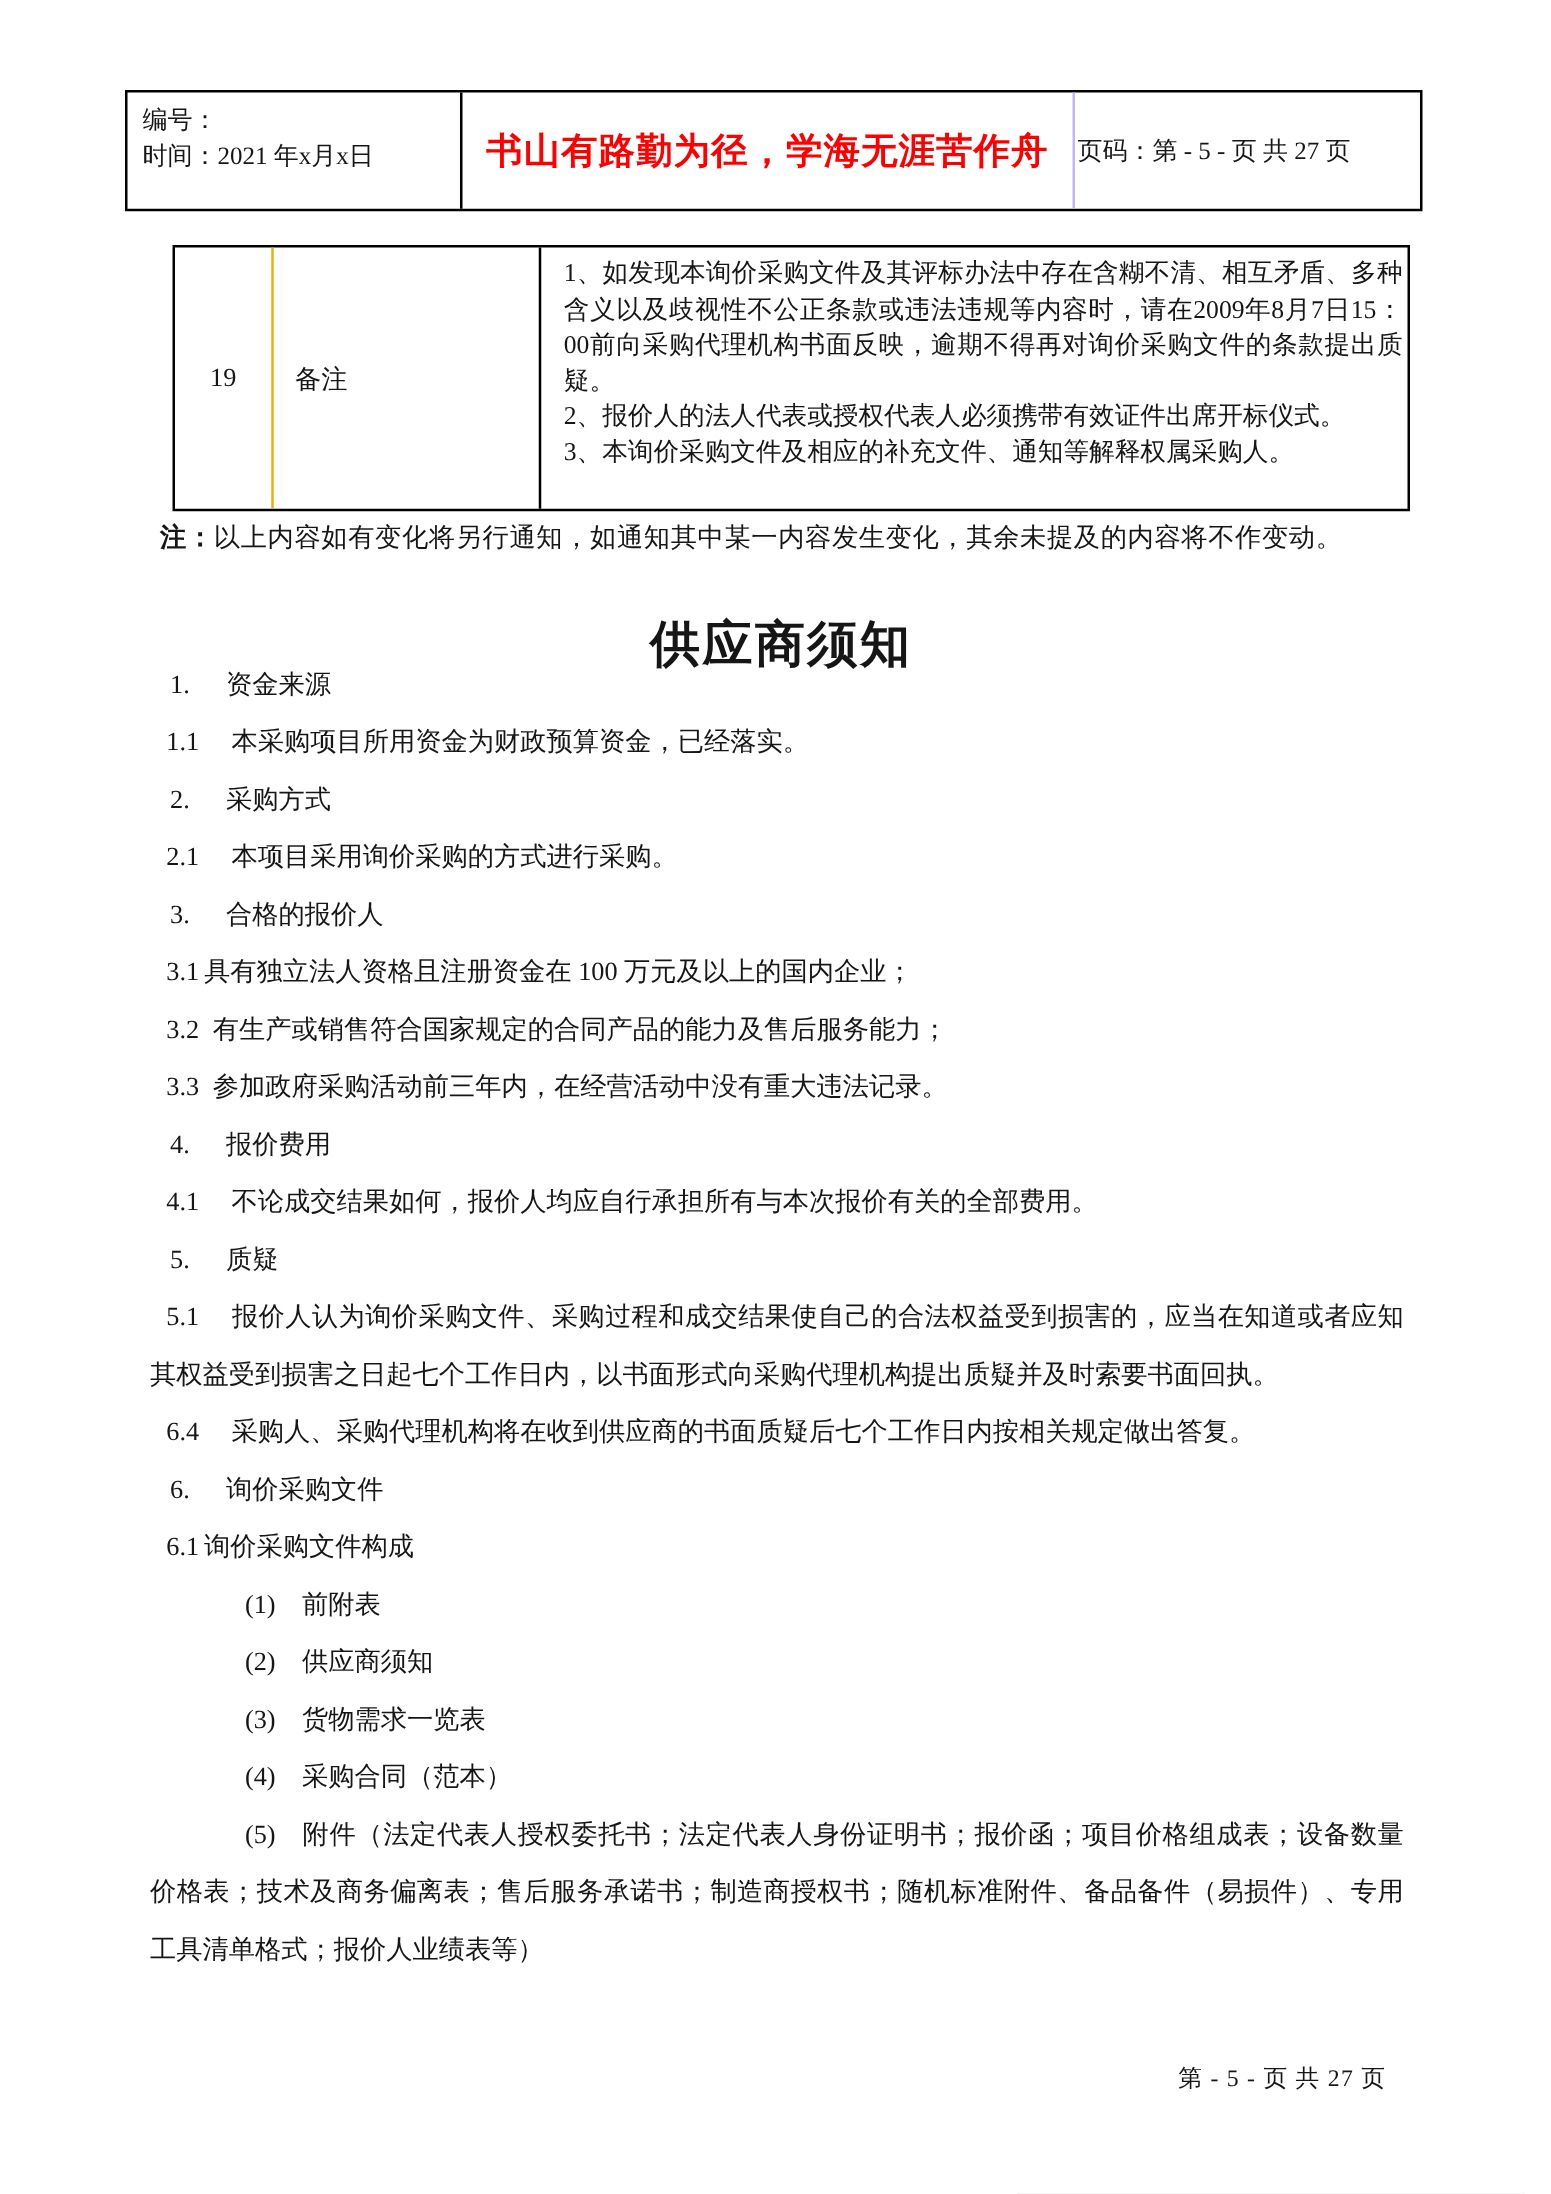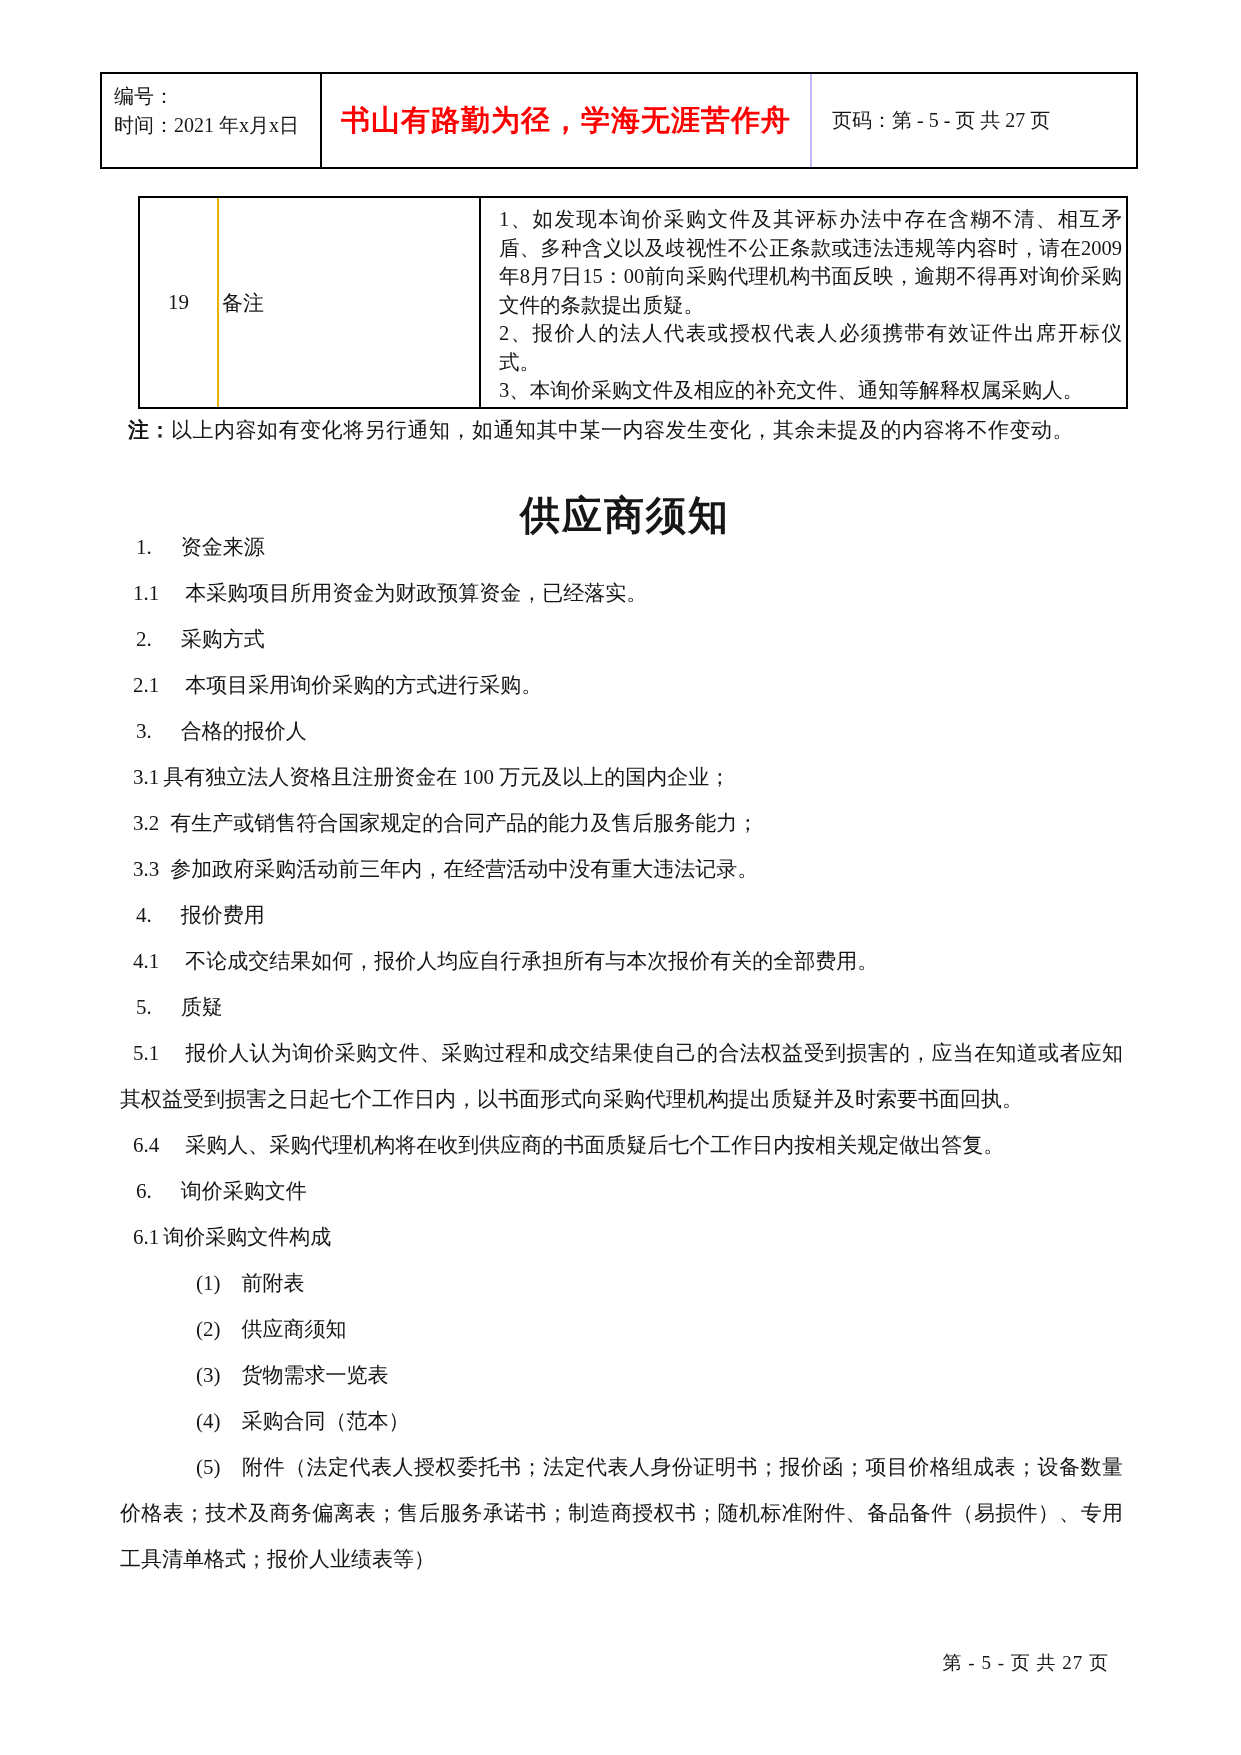--- a/index.html
+++ b/index.html
@@ -12,46 +12,46 @@
     overflow:hidden;
     margin:0 auto;
   }
   
   .header-table{
     position:absolute;left:100px;top:72px;width:1038px;height:97px;
     border:2px solid #000;box-sizing:border-box;display:flex;
   }
   .hcell{box-sizing:border-box;}
   .hcell-left{
-    width:220px;border-right:2px solid #000;
+    width:268px;border-right:2px solid #000;
     padding:8px 0 0 12px;font-size:20px;line-height:29px;
   }
   .hcell-center{
     width:490px;border-right:2px solid #c4b5fd;
     display:flex;align-items:center;justify-content:center;
   }
   .motto{font-size:29px;font-weight:bold;letter-spacing:1px;}
   .hcell-right{
     flex:1;display:flex;align-items:center;
-    padding-left:20px;font-size:20px;
+    padding-left:2px;font-size:20px;
   }
   
   .front-table{
     position:absolute;left:138px;top:196px;width:990px;height:213px;
     border:2px solid #000;box-sizing:border-box;display:flex;
   }
   .tcell{box-sizing:border-box;}
   .tcell-no{
     width:79px;border-right:2px solid #eab308;
     display:flex;align-items:center;justify-content:center;
     font-size:21px;
   }
   .tcell-label{
-    width:262px;border-right:2px solid #000;
-    display:flex;align-items:center;padding-left:3px;font-size:21px;
+    width:214px;border-right:2px solid #000;
+    display:flex;align-items:center;padding-left:17px;font-size:21px;
   }
   .tcell-content{
     flex:1;padding:7px 4px 0 18px;
     font-size:20.5px;line-height:28.5px;text-align:justify;
   }
   .tcell-content p{margin:0;}
   
   .note-line{
     position:absolute;left:128px;top:416px;width:1004px;
     font-size:21px;letter-spacing:0.5px;white-space:nowrap;

